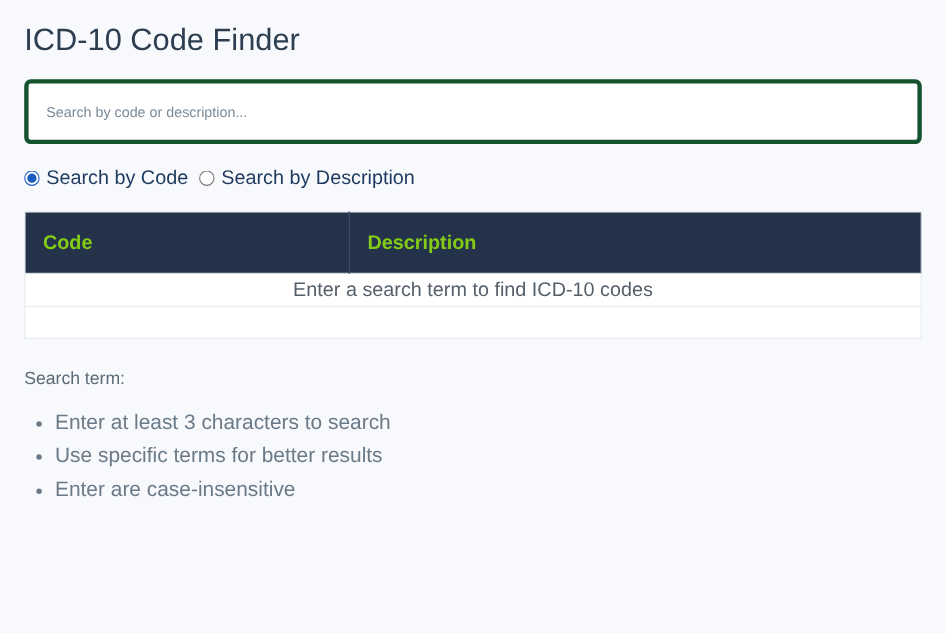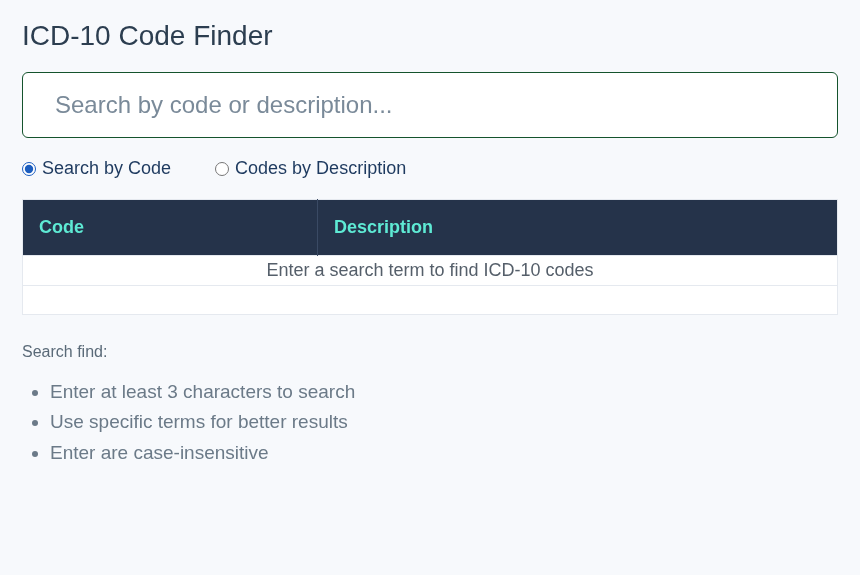--- a/index.html
+++ b/index.html
@@ -12,32 +12,32 @@
       color: #2c3e50;
     }
     .page-title {
       font-size: 28px;
       font-weight: 500;
       color: #2c3e50;
       margin-bottom: 20px;
     }
     .search-input {
       width: 100%;
-      padding: 18px 32px;
-      font-size: 24px;
-      border: 1px solid #14532d;
+      padding: 18px 16px;
+      font-size: 13px;
+      border: 4px solid #14532d;
       border-radius: 6px;
       background: #fff;
       color: #2c3e50;
       outline: none;
     }
     .search-input::placeholder { color: #7a8a99; }
     .search-mode {
       display: flex;
-      gap: 44px;
+      gap: 10px;
       margin: 20px 0;
       align-items: center;
     }
     .search-mode label {
       display: inline-flex;
       align-items: center;
       gap: 6px;
       font-size: 18px;
       color: #1e3a5f;
       cursor: pointer;
@@ -49,21 +49,21 @@
       cursor: pointer;
     }
     .results-table {
       width: 100%;
       border-collapse: collapse;
       border: 1px solid #e5e9ef;
       background: #fff;
     }
     .results-table th {
       background: #25334a;
-      color: #5eead4;
+      color: #84cc16;
       text-align: left;
       padding: 17px 16px;
       font-size: 18px;
       font-weight: 700;
     }
     .results-table th:first-child {
       width: 295px;
       border-right: 1px solid #3a4a64;
     }
     .results-table td {
@@ -100,21 +100,21 @@
 
 <input type="text" class="search-input" placeholder="Search by code or description..." style="">
 
 <div class="search-mode">
   <label>
     <input type="radio" name="mode" checked="" style="">
     <span>Search by Code</span>
   </label>
   <label>
     <input type="radio" name="mode" style="">
-    <span>Codes by Description</span>
+    <span>Search by Description</span>
   </label>
 </div>
 
 <table class="results-table">
   <thead>
     <tr>
       <th>Code</th>
       <th>Description</th>
     </tr>
   </thead>
@@ -122,21 +122,21 @@
     <tr class="empty-row">
       <td colspan="2">Enter a search term to find ICD-10 codes</td>
     </tr>
     <tr class="footer-row">
       <td colspan="2"></td>
     </tr>
   </tbody>
 </table>
 
 <div class="tips-section">
-  <p class="tips-heading">Search find:</p>
+  <p class="tips-heading">Search term:</p>
   <ul class="tips-list">
     <li>Enter at least 3 characters to search</li>
     <li>Use specific terms for better results</li>
     <li>Enter are case-insensitive</li>
   </ul>
 </div>
 
 
 
 

